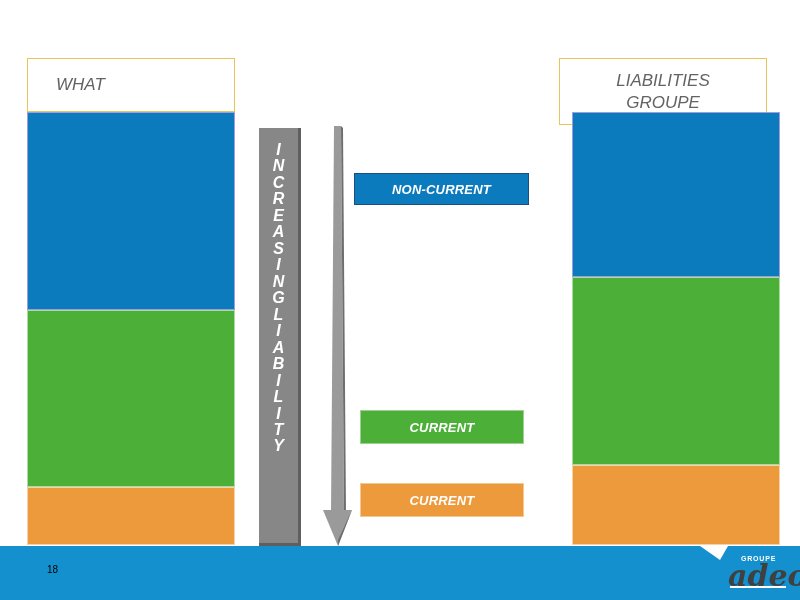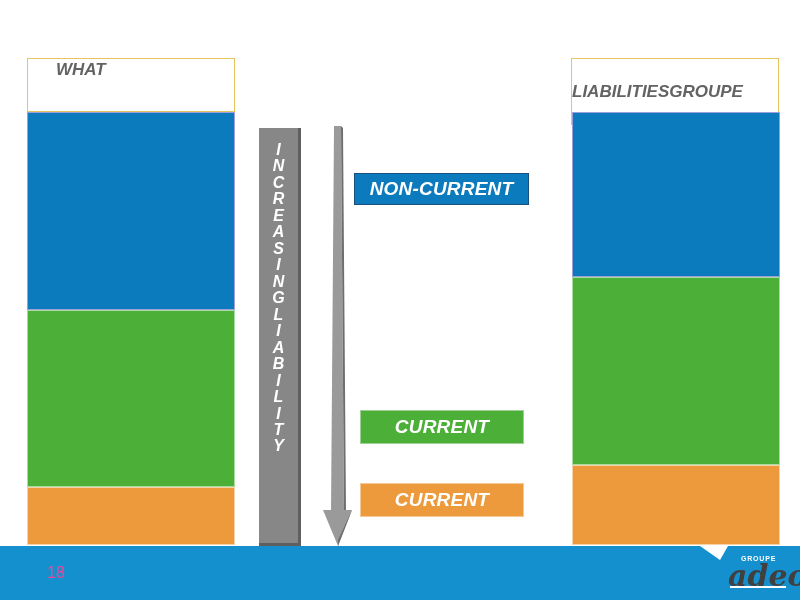--- a/index.html
+++ b/index.html
@@ -21,38 +21,39 @@
     background: #ffffff;
   }
 
   
   .col-header {
     position: absolute;
     background: #ffffff;
     border: 1px solid #E8C55A;
     box-sizing: border-box;
     display: flex;
-    flex-direction: row;
+    flex-direction: column;
     align-items: center;
+    justify-content: center;
     color: #636363;
     font-style: italic;
-    font-weight: bold;
+    font-weight: normal;
     font-size: 17px;
     line-height: 1.25;
   }
   .col-header .line1 { align-self: flex-start; padding-left: 28px; }
   .col-header .line2 { align-self: flex-start; padding-left: 58px; }
   .col-header.centered .line1,
   .col-header.centered .line2 {
     align-self: center;
     padding-left: 0;
   }
 
   #header-left  { left: 27px;  top: 58px;  width: 208px; height: 54px; }
-  #header-right { left: 571px; top: 58px;  width: 208px; height: 67px; }
+  #header-right { left: 559px; top: 58px;  width: 208px; height: 67px; }
 
   
   .bar-seg {
     position: absolute;
     box-sizing: border-box;
   }
   .seg-blue   { background: #0C7BBE; border: 1px solid #9E9EDC; }
   .seg-green  { background: #4CAF38; border: 1px solid #A8DCA0; }
   .seg-orange { background: #ED9A3C; border: 1px solid #F6D2A6; }
 
@@ -105,21 +106,21 @@
   
   .chip {
     position: absolute;
     box-sizing: border-box;
     display: flex;
     align-items: center;
     justify-content: center;
     color: #ffffff;
     font-weight: bold;
     font-style: italic;
-    font-size: 19px;
+    font-size: 13px;
     letter-spacing: 0.2px;
   }
   #chip-noncurrent {
     left: 354px; top: 173px; width: 175px; height: 32px;
     background: #0C7BBE; border: 1px solid #1C4E7E;
   }
   #chip-current-green {
     left: 360px; top: 410px; width: 164px; height: 34px;
     background: #4CAF38; border: 1px solid #9ED093;
   }
@@ -134,22 +135,22 @@
     left: 0;
     top: 546px;
     width: 800px;
     height: 54px;
     background: #1490CE;
   }
   #page-number {
     position: absolute;
     left: 47px;
     top: 564px;
-    color: #ec4899;
-    font-size: 16px;
+    color: #000000;
+    font-size: 10px;
   }
   #logo {
     position: absolute;
     left: 700px;
     top: 546px;
     width: 92px;
     height: 50px;
   }
   #logo-groupe {
     position: absolute;

